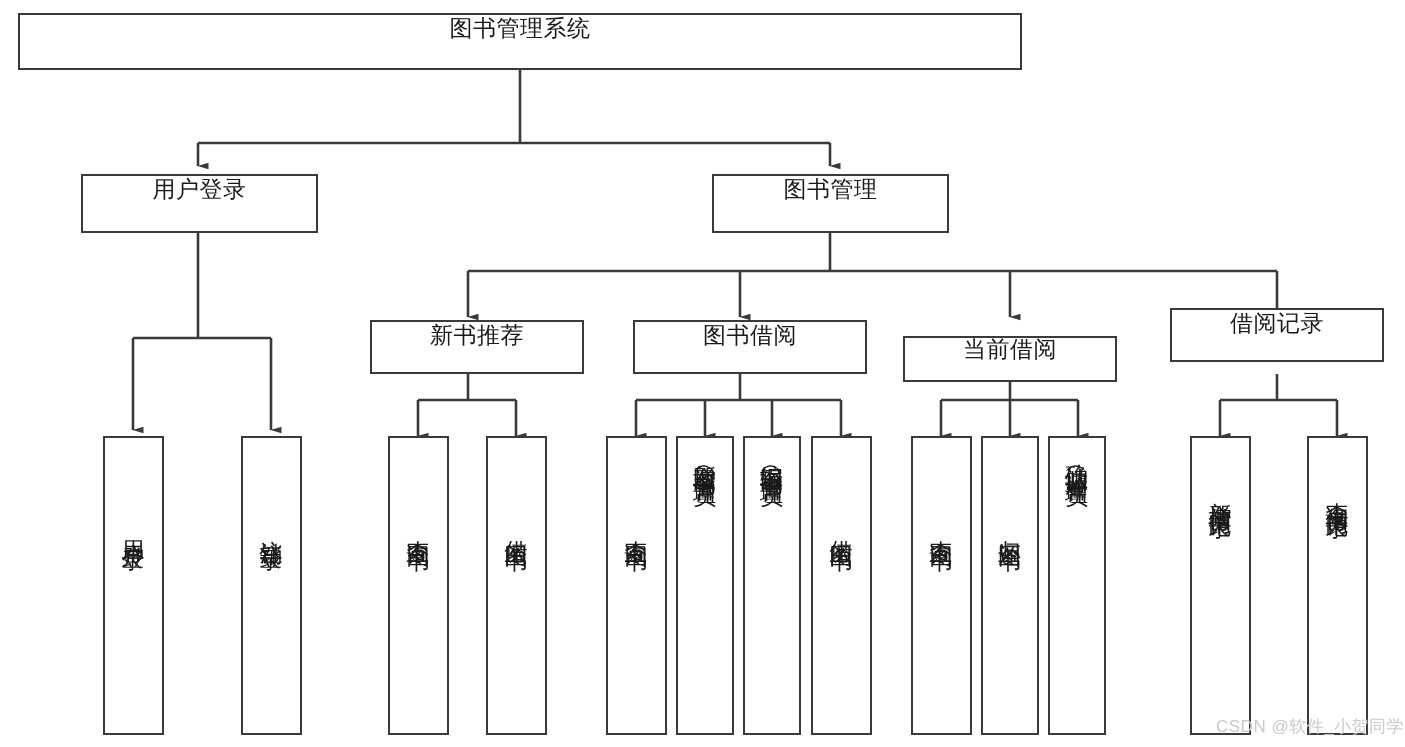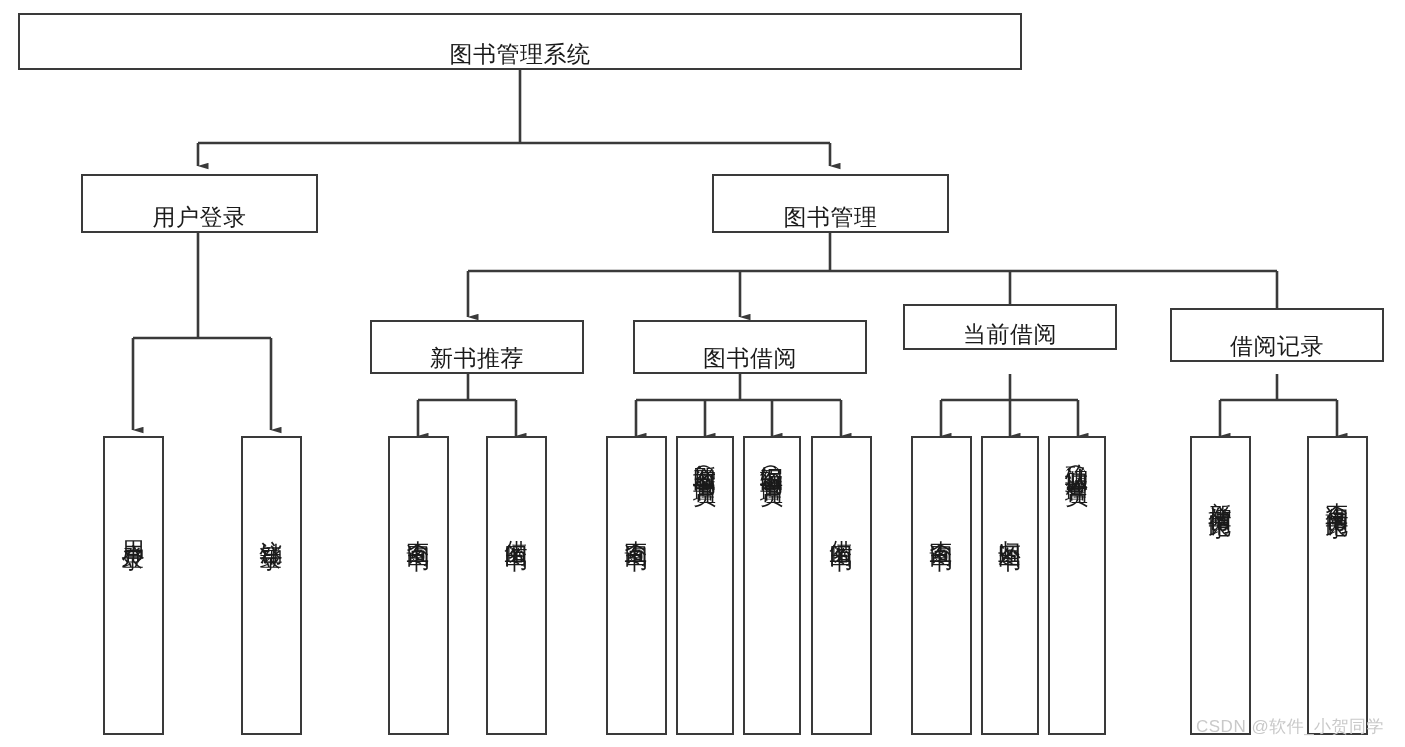--- a/index.html
+++ b/index.html
@@ -24,21 +24,21 @@
     width: 1405px;
     height: 747px;
     pointer-events: none;
   }
   .node {
     position: absolute;
     box-sizing: border-box;
     border: 2.5px solid #3a3a3a;
     background: #ffffff;
     display: flex;
-    align-items: flex-end;
+    align-items: flex-start;
     justify-content: center;
     color: #1a1a1a;
   }
   .node .lbl {
     display: block;
     text-align: center;
     line-height: 1.18;
     white-space: pre;
   }
   .node.horiz .lbl {
@@ -71,20 +71,21 @@
   .node.vert.topalign .lbl {
     margin-top: 2px;
   }
   .watermark {
     position: absolute;
     color: #c9c9c9;
     font-size: 17px;
     letter-spacing: 0.5px;
     white-space: nowrap;
     user-select: none;
+    margin-left: 20px;
   }
 </style>
 </head>
 <body>
 
 <div id="canvas">
 
   <svg id="edges" viewBox="0 0 1405 747">
     <defs>
       <marker id="arr" markerWidth="10" markerHeight="12" refX="3.2" refY="10.5" orient="auto" markerUnits="userSpaceOnUse">
@@ -147,21 +148,21 @@
   <div class="node horiz" style="left:712px; top:174px; width:237px; height:59px;">
     <span class="lbl">图书管理</span>
   </div>
 
   <div class="node horiz" style="left:362px; top:320px; width:214px; height:54px;margin-left:8px;">
     <span class="lbl">新书推荐</span>
   </div>
   <div class="node horiz" style="left:633px; top:320px; width:234px; height:54px;">
     <span class="lbl">图书借阅</span>
   </div>
-  <div class="node horiz" style="left:903px; top:304px; width:214px; height:46px;">
+  <div class="node horiz" style="left:903px; top:336px; width:214px; height:46px;font-family:Liberation Mono, monospace;">
     <span class="lbl">当前借阅</span>
   </div>
   <div class="node horiz" style="left:1170px; top:308px; width:214px; height:54px;">
     <span class="lbl">借阅记录</span>
   </div>
 
   <div class="node vert mid" style="left:103px; top:436px; width:61px; height:299px;">
     <span class="lbl">用户登录</span>
   </div>
   <div class="node vert mid" style="left:241px; top:436px; width:61px; height:299px;">

